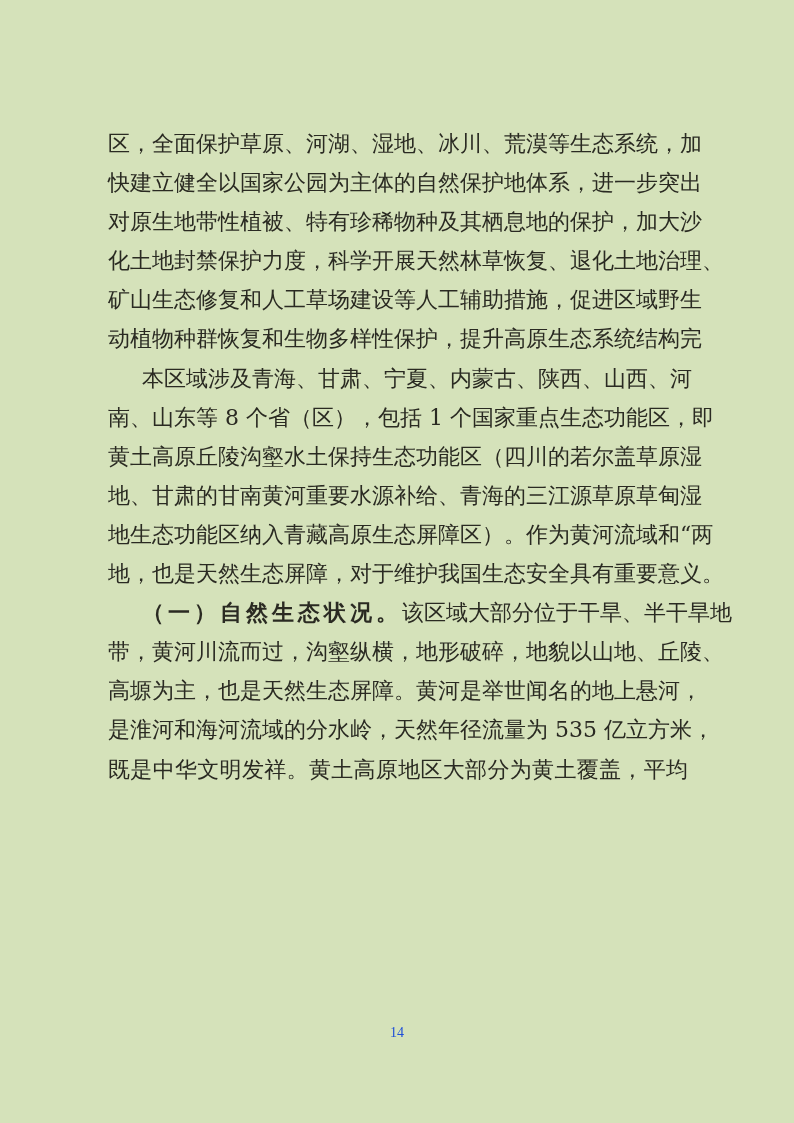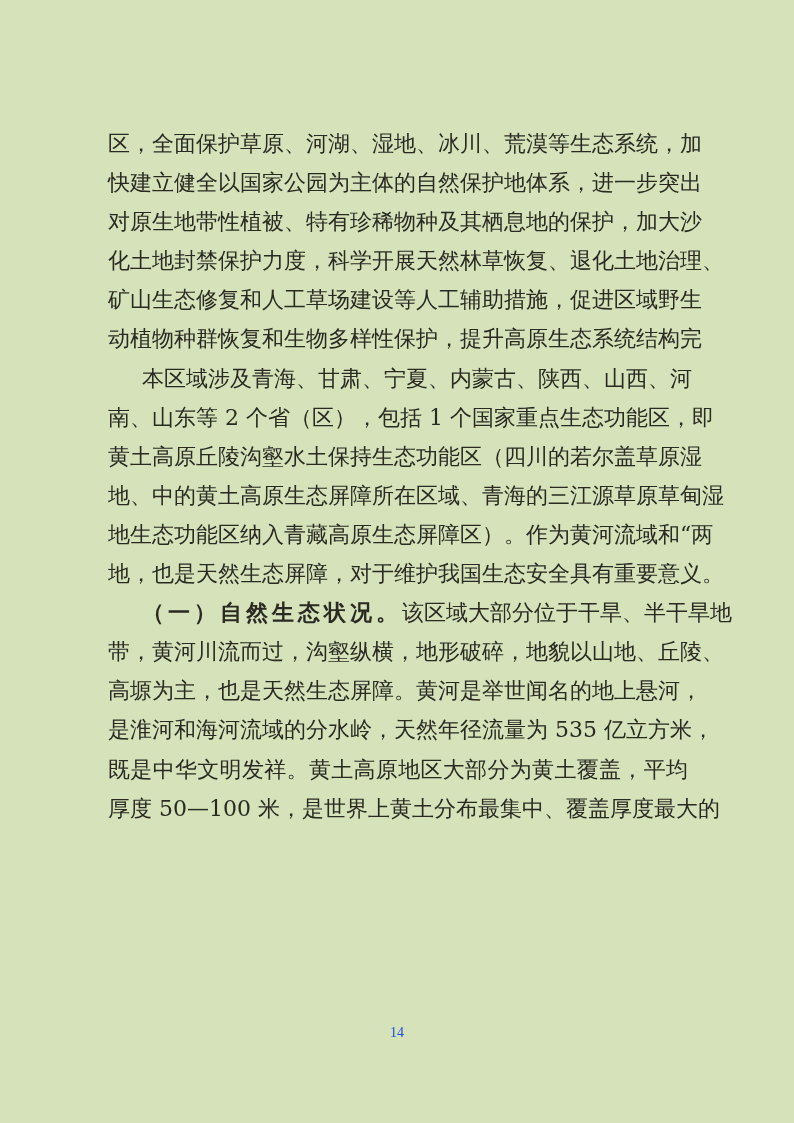--- a/index.html
+++ b/index.html
@@ -71,27 +71,26 @@
 
 <div class="page">
   <div class="body-text">
     <div class="line justify">区，全面保护草原、河湖、湿地、冰川、荒漠等生态系统，加</div>
     <div class="line justify">快建立健全以国家公园为主体的自然保护地体系，进一步突出</div>
     <div class="line justify">对原生地带性植被、特有珍稀物种及其栖息地的保护，加大沙</div>
     <div class="line justify">化土地封禁保护力度，科学开展天然林草恢复、退化土地治理、</div>
     <div class="line justify">矿山生态修复和人工草场建设等人工辅助措施，促进区域野生</div>
     <div class="line justify">动植物种群恢复和生物多样性保护，提升高原生态系统结构完</div>
     <div class="line justify indent">本区域涉及青海、甘肃、宁夏、内蒙古、陕西、山西、河</div>
-    <div class="line justify">南、山东等 2 个省（区），包括 1 个国家重点生态功能区，即</div>
+    <div class="line justify">南、山东等 8 个省（区），包括 1 个国家重点生态功能区，即</div>
     <div class="line justify">黄土高原丘陵沟壑水土保持生态功能区（四川的若尔盖草原湿</div>
-    <div class="line justify">地、中的黄土高原生态屏障所在区域、青海的三江源草原草甸湿</div>
+    <div class="line justify">地、甘肃的甘南黄河重要水源补给、青海的三江源草原草甸湿</div>
     <div class="line justify">地生态功能区纳入青藏高原生态屏障区）。作为黄河流域和“两</div>
     <div class="line justify">地，也是天然生态屏障，对于维护我国生态安全具有重要意义。</div>
     <div class="line justify indent"><span class="lead-bold">（一）自然生态状况。</span><span>该区域大部分位于干旱、半干旱地</span></div>
     <div class="line justify">带，黄河川流而过，沟壑纵横，地形破碎，地貌以山地、丘陵、</div>
     <div class="line justify">高塬为主，也是天然生态屏障。黄河是举世闻名的地上悬河，</div>
     <div class="line justify">是淮河和海河流域的分水岭，天然年径流量为 535 亿立方米，</div>
     <div class="line justify">既是中华文明发祥。黄土高原地区大部分为黄土覆盖，平均</div>
-    <div class="line justify">厚度 50—100 米，是世界上黄土分布最集中、覆盖厚度最大的</div>
   </div>
 
   <div class="page-number">14</div>
 </div>
 
 </body></html>

